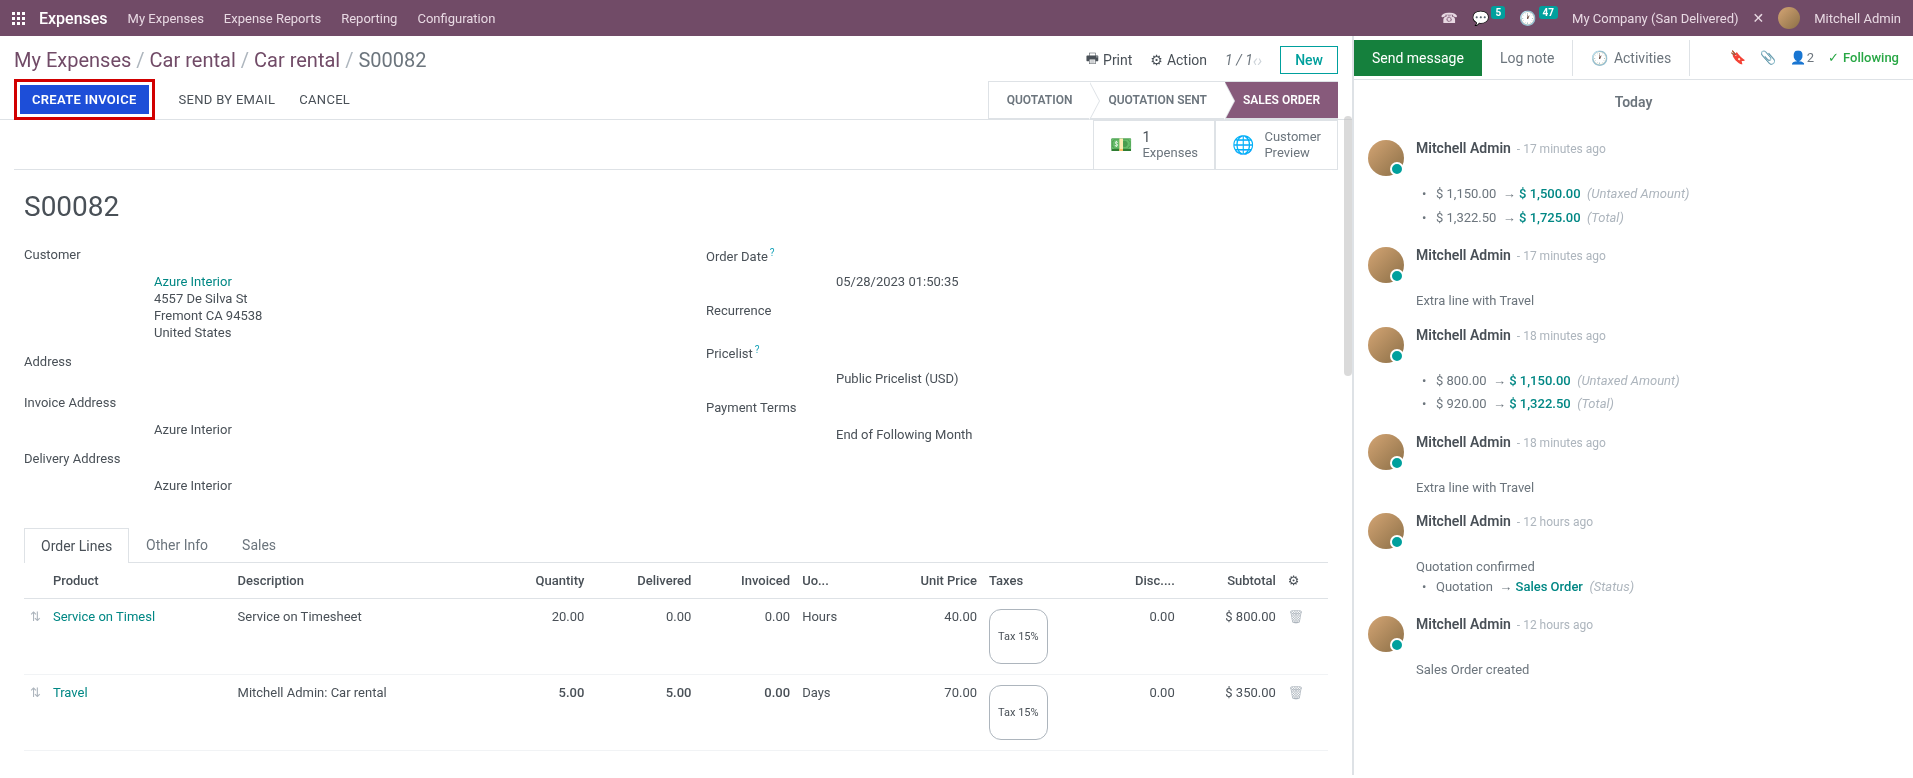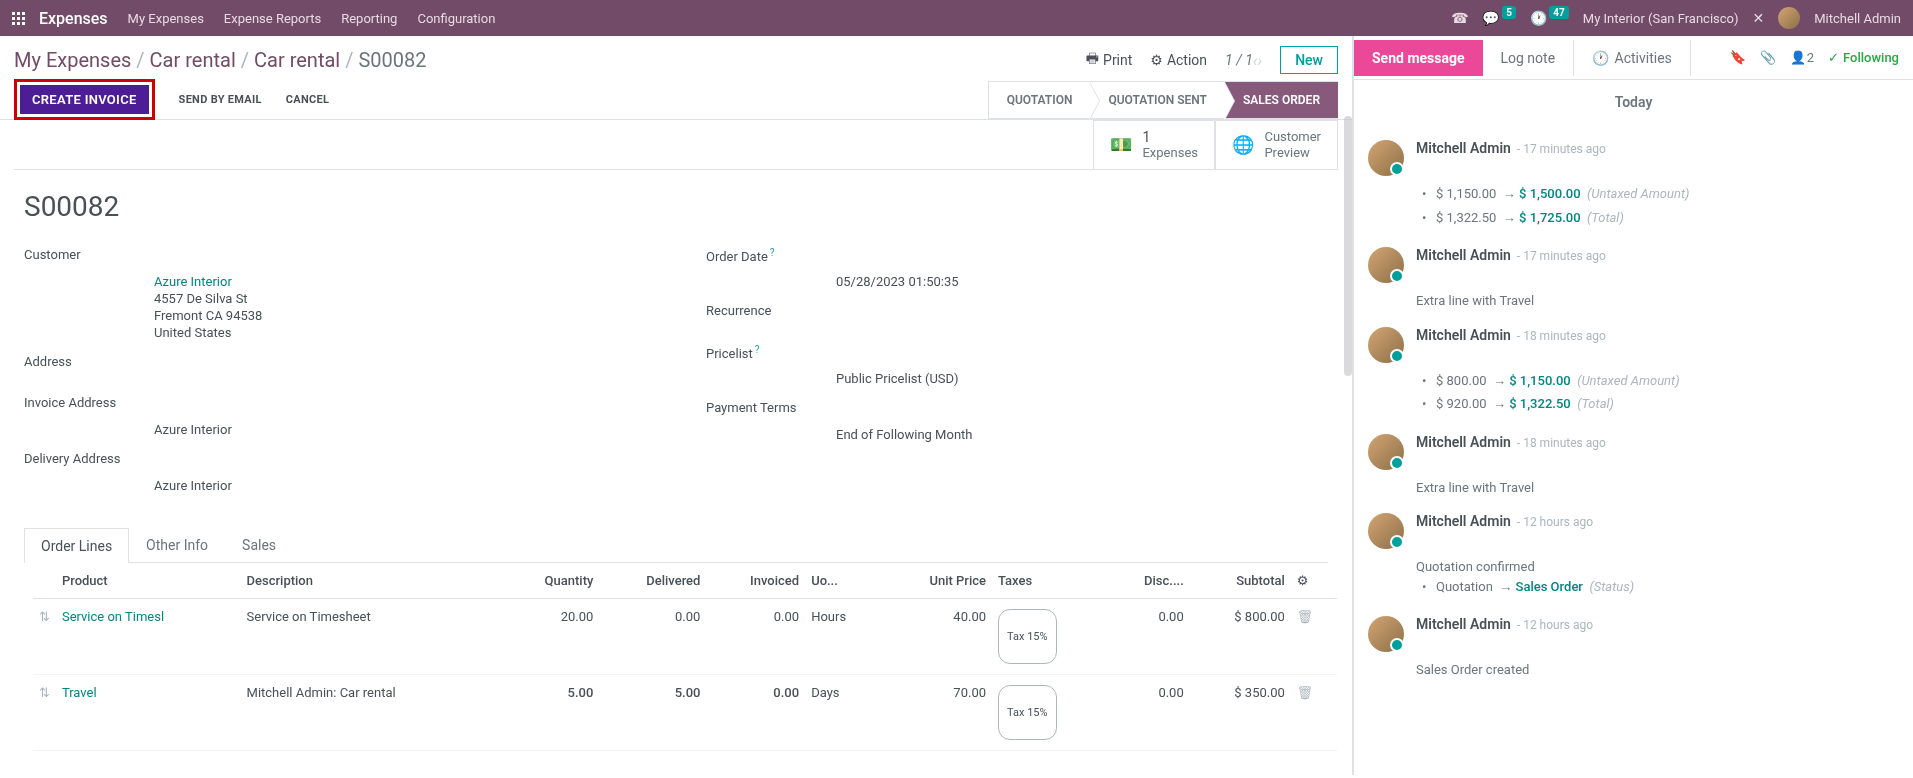--- a/index.html
+++ b/index.html
@@ -33,23 +33,23 @@
 .breadcrumb .sep { color: #adb5bd; }
 .breadcrumb .current { color: #6c757d; }
 .titlebar-right { margin-left: auto; display: flex; align-items: center; gap: 18px; }
 .titlebar-btn { display: inline-flex; gap: 4px; align-items: center; color: #495057; cursor: pointer; font-size: 14px; }
 .pager { display: flex; align-items: center; color: #6c757d; font-size: 14px; font-style: italic; }
 .pager-arrow { color: #ced4da; font-size: 16px; cursor: pointer; }
 .btn-new { border: 1px solid #00A09D; color: #00A09D; padding: 5px 14px; font-weight: 500; background: #fff; cursor: pointer; font-size: 14px; }
 
 
 .actionbar { display: flex; align-items: center; border-bottom: 1px solid #dee2e6; padding: 0 14px; height: 40px; position: relative; }
-.btn-primary { background: #4c1d95; color: #fff; border: none; padding: 7px 12px; font-weight: 600; cursor: pointer; font-size: 13px; letter-spacing: 0.3px; }
+.btn-primary { background: #1d4ed8; color: #fff; border: none; padding: 7px 12px; font-weight: 600; cursor: pointer; font-size: 13px; letter-spacing: 0.3px; }
 .highlight-box { border: 3px solid #d10000; padding: 3px; display: inline-block; margin-right: 12px; }
-.btn-secondary { color: #495057; background: none; border: none; padding: 7px 12px; cursor: pointer; font-size: 11px; font-weight: 700; letter-spacing: 0.3px; }
+.btn-secondary { color: #495057; background: none; border: none; padding: 7px 12px; cursor: pointer; font-size: 13px; font-weight: 400; letter-spacing: 0.3px; }
 .status-pills { margin-left: auto; display: flex; border: 1px solid #dee2e6; border-right: none; height: 38px; }
 .pill { padding: 0 18px; display: flex; align-items: center; font-size: 12px; font-weight: 600; color: #6c757d; position: relative; background: #fff; }
 .pill::after { content: ""; position: absolute; right: -9px; top: 0; width: 0; height: 0; border-top: 19px solid transparent; border-bottom: 19px solid transparent; border-left: 10px solid #fff; z-index: 2; }
 .pill::before { content: ""; position: absolute; right: -10px; top: 0; width: 0; height: 0; border-top: 19px solid transparent; border-bottom: 19px solid transparent; border-left: 10px solid #dee2e6; z-index: 1; }
 .pill.active { background: #875A7B; color: #fff; }
 .pill.active::after { border-left-color: #875A7B; }
 .pill:last-child::after, .pill:last-child::before { display: none; }
 
 
 .doc { padding: 0 14px 14px 14px; }
@@ -70,37 +70,37 @@
 .fvalue a { color: #008784; text-decoration: none; }
 .fvalue .addr-line { display: block; margin-top: 2px; }
 .help-q { color: #17a2b8; font-size: 10px; vertical-align: super; margin-left: 2px; }
 
 
 .tabs { display: flex; border-bottom: 1px solid #dee2e6; margin-top: 20px; }
 .tab { padding: 9px 16px; cursor: pointer; color: #6c757d; font-size: 14px; border: 1px solid transparent; border-bottom: none; }
 .tab.active { border-color: #dee2e6; background: #fff; color: #495057; position: relative; top: 1px; }
 
 
-.otable { width: 100%; border-collapse: collapse; margin-left: 9px; }
+.otable { width: 100%; border-collapse: collapse; }
 .otable th { text-align: left; padding: 10px 6px; border-bottom: 1px solid #dee2e6; font-weight: 500; color: #495057; font-size: 13px; }
 .otable th.right { text-align: right; }
 .otable td { padding: 10px 6px; border-bottom: 1px solid #f1f3f5; color: #495057; font-size: 13px; vertical-align: top; }
 .otable td.right { text-align: right; }
 .otable a { color: #008784; text-decoration: none; }
 .tax-pill { border: 1px solid #adb5bd; border-radius: 12px; padding: 20px 8px; font-size: 11px; color: #495057; display: inline-block; }
 .drag-handle { color: #adb5bd; cursor: grab; }
 .trash { color: #adb5bd; cursor: pointer; }
 .teal-val { color: #008784; font-weight: 500; }
 .gear-col { color: #6c757d; cursor: pointer; }
 
 
 .chatter { width: 560px; border-left: 1px solid #dee2e6; }
 .chatter-top { display: flex; align-items: center; border-bottom: 1px solid #dee2e6; height: 44px; }
 .chat-btn { padding: 10px 18px; cursor: pointer; font-size: 14px; color: #6c757d; display: inline-flex; align-items: center; gap: 5px; }
-.chat-btn.primary { background: #ec4899; color: #fff; font-weight: 700; }
+.chat-btn.primary { background: #15803d; color: #fff; font-weight: 400; }
 .chat-btn.bordered { border-right: 1px solid #dee2e6; }
 .chatter-actions { margin-left: auto; display: flex; align-items: center; gap: 14px; padding-right: 14px; color: #6c757d; }
 .following { color: #28a745; font-weight: 500; display: inline-flex; align-items: center; gap: 4px; }
 .chatter-body { padding: 14px; }
 .date-sep { text-align: center; color: #6c757d; font-weight: 600; font-size: 14px; margin-bottom: 30px; }
 .msg { display: flex; gap: 12px; margin-bottom: 16px; }
 .msg-avatar { width: 36px; height: 36px; border-radius: 50%; background: linear-gradient(135deg, #d4a574, #8b6f47); flex-shrink: 0; position: relative; }
 .msg-avatar::after { content: ""; position: absolute; bottom: 0; right: 0; width: 10px; height: 10px; background: #00A09D; border-radius: 50%; border: 2px solid #fff; }
 .msg-body { flex: 1; }
 .msg-head { display: flex; align-items: baseline; gap: 6px; margin-bottom: 4px; }
@@ -144,21 +144,21 @@
   <div class="topnav-right">
     <span class="nav-icon">☎</span>
     <span class="icon-badge">
         <span class="nav-icon">💬</span>
         <span class="badge">5</span>
       </span>
     <span class="icon-badge">
         <span class="nav-icon">🕐</span>
         <span class="badge">47</span>
       </span>
-    <span class="company-name">My Interior (San Francisco)</span>
+    <span class="company-name">My Company (San Delivered)</span>
     <span class="nav-icon">✕</span>
     <span class="avatar"></span>
     <span class="user-name">Mitchell Admin</span>
   </div>
 </div>
 
 <div class="main-wrapper">
   <div class="content" style="position:relative;">
 
     <div class="titlebar">

